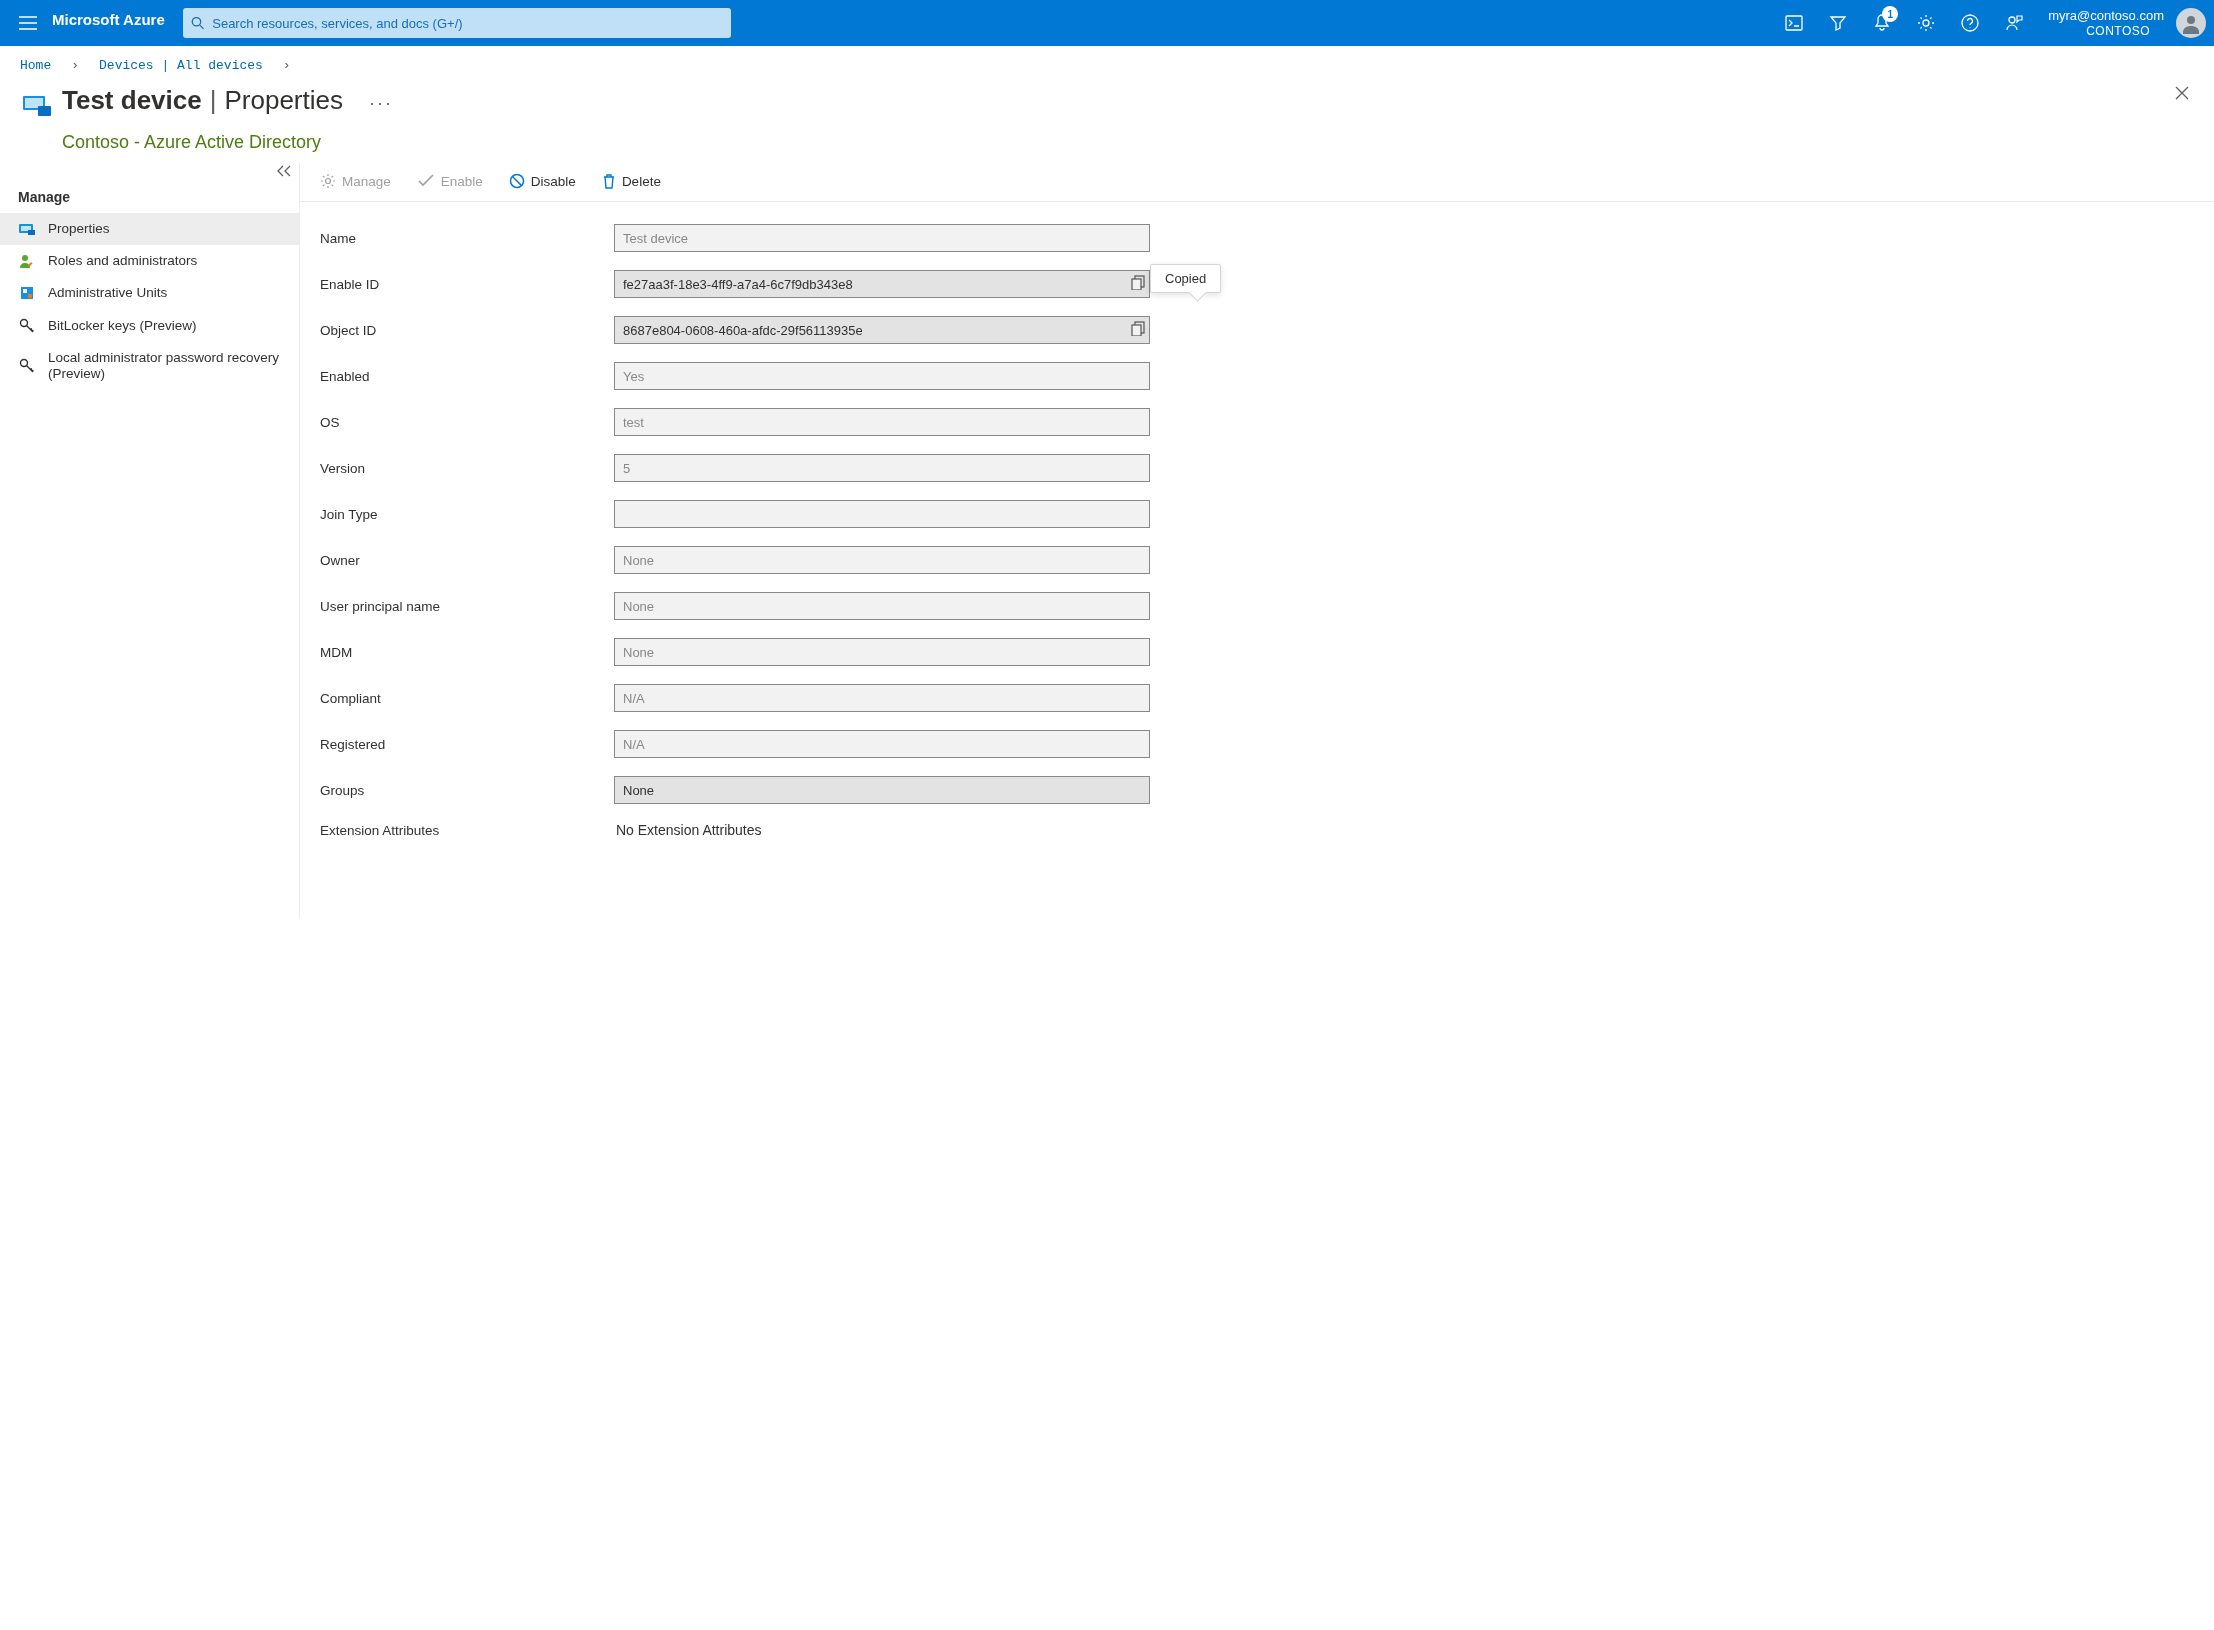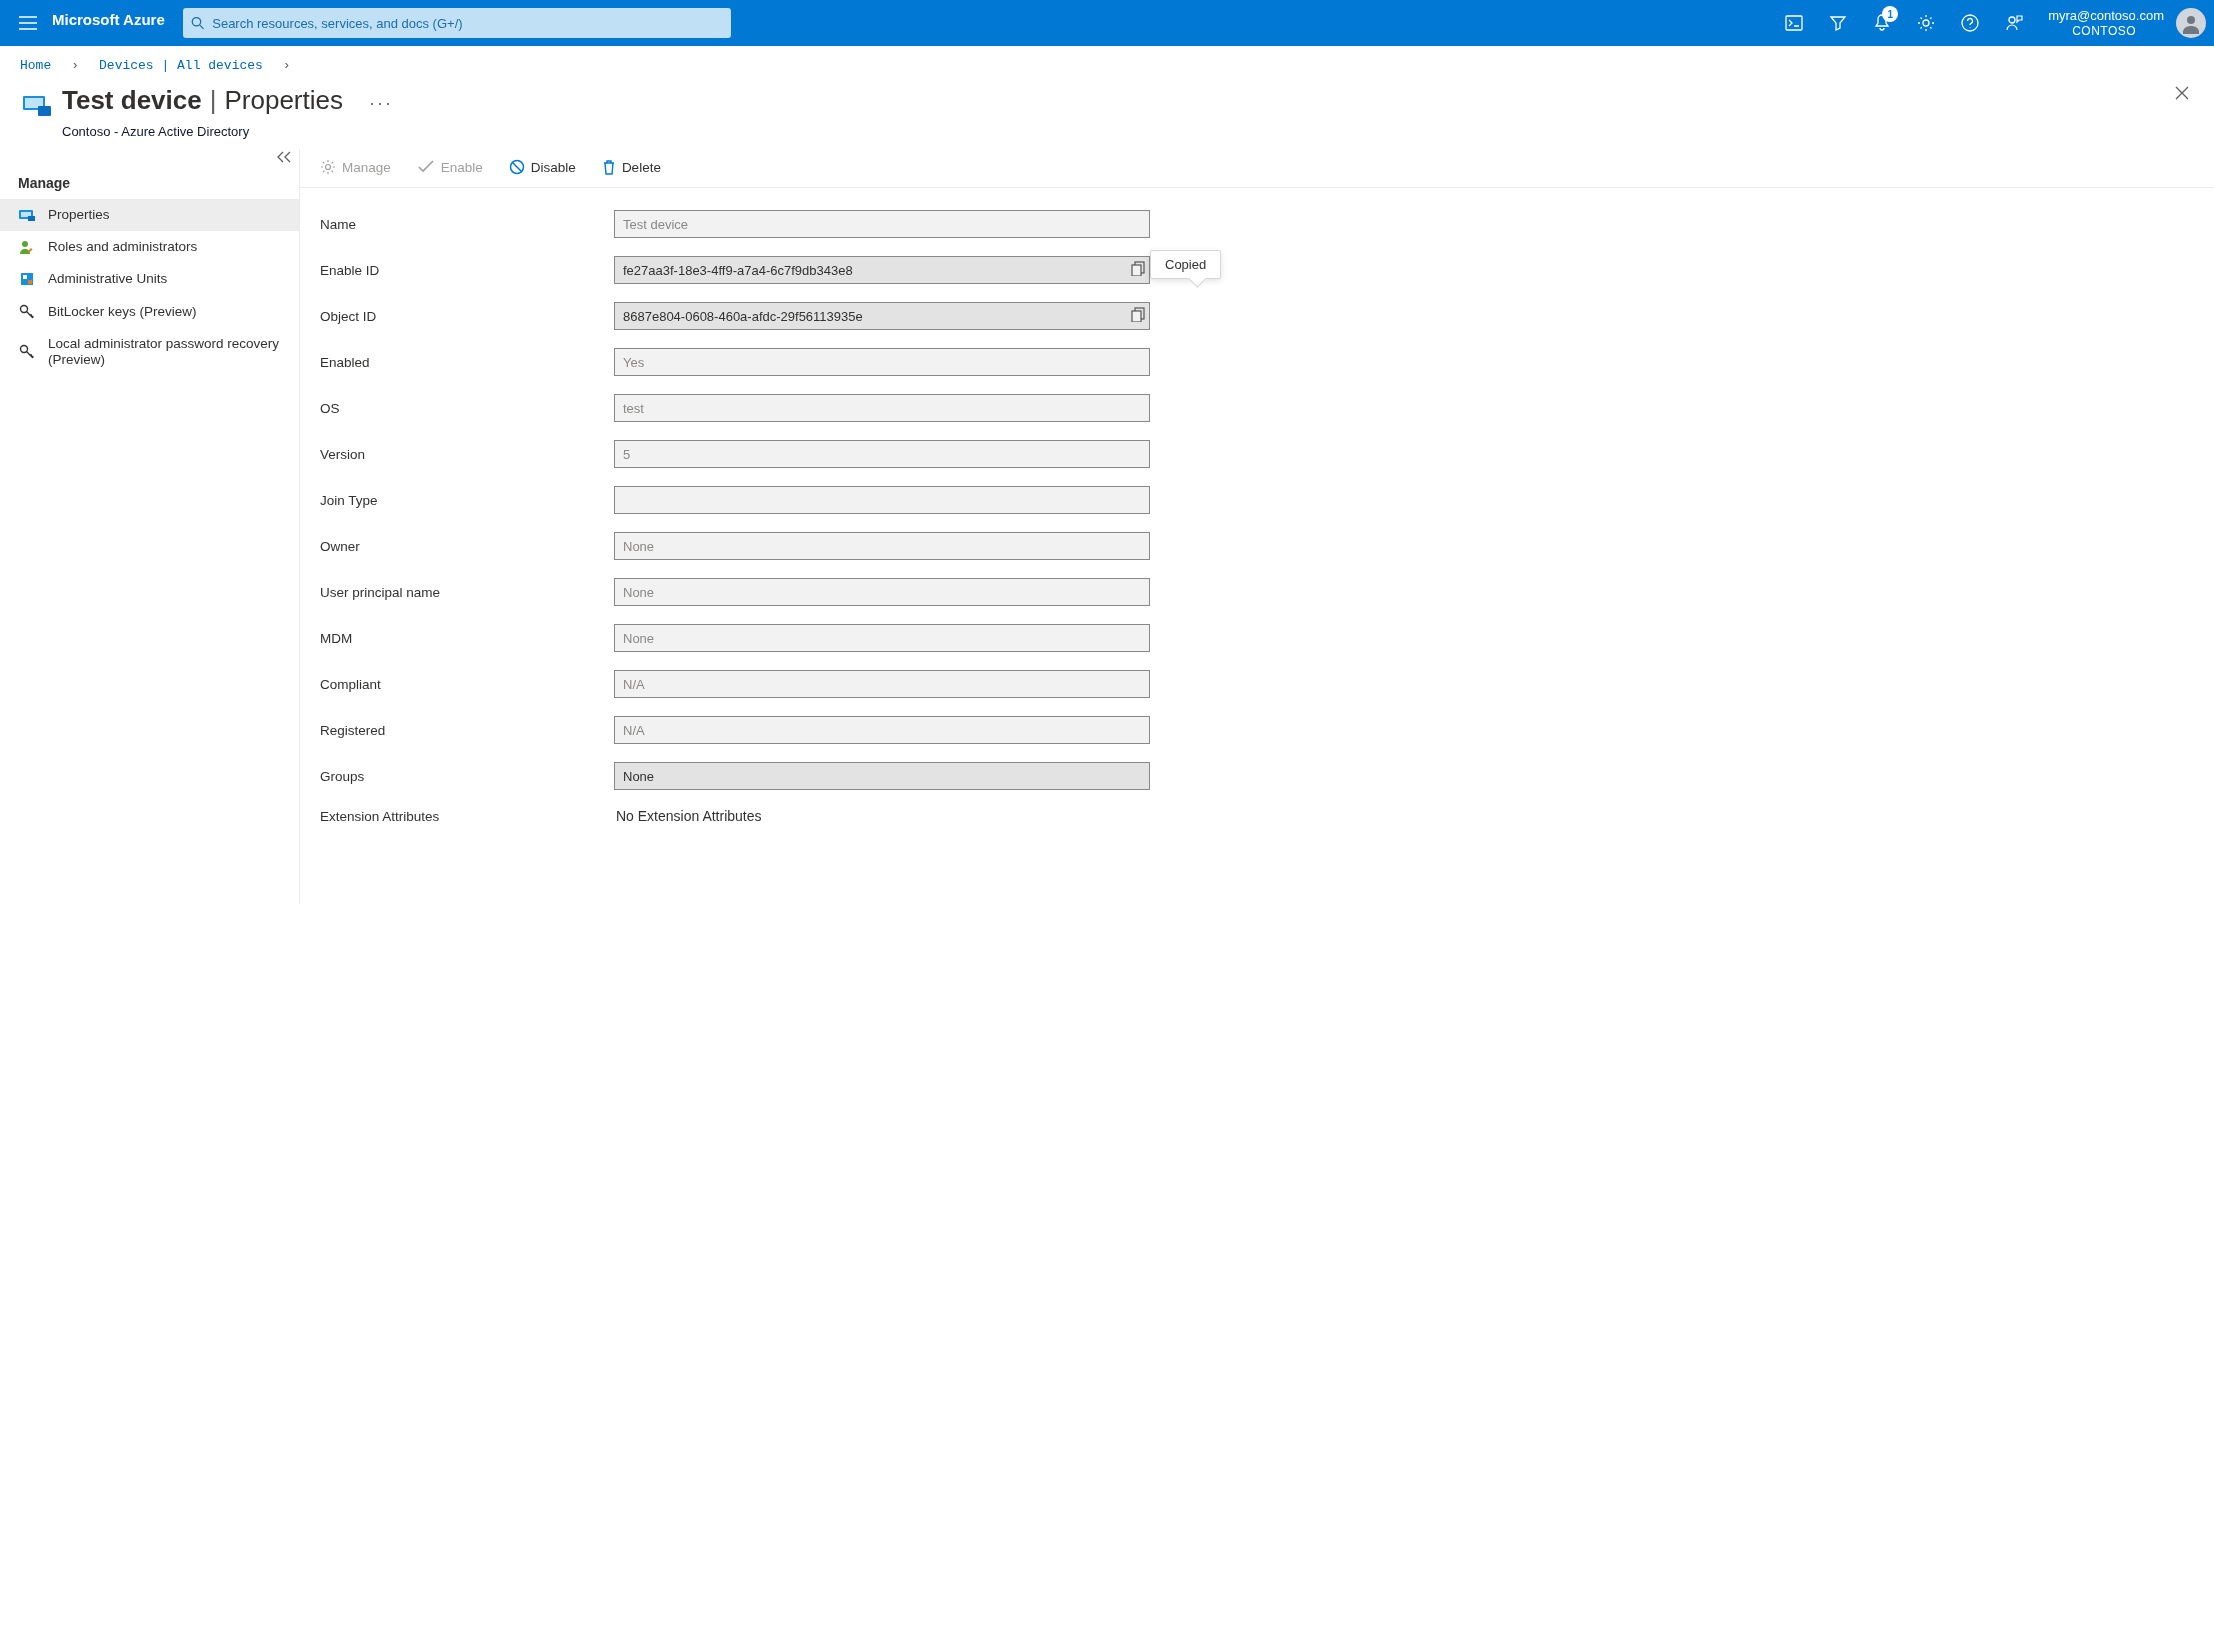--- a/index.html
+++ b/index.html
@@ -46,21 +46,21 @@
   }
   .tb-icon svg { fill:#fff; }
   .badge {
     position:absolute; top:6px; right:6px;
     background:#fff; color:#0078d4;
     border-radius:50%; width:16px; height:16px;
     font-size:10px; font-weight:700;
     display:flex; align-items:center; justify-content:center;
   }
   .account {
-    display:flex; flex-direction:column; align-items:flex-start;
+    display:flex; flex-direction:column; align-items:center;
     padding:0 6px 0 12px; font-size:12px; line-height:1.2;
   }
   .account-email { font-size:13px; }
   .account-tenant { font-size:12px; letter-spacing:0.5px;margin-left:24px; }
   .avatar {
     width:30px; height:30px; border-radius:50%;
     background:#d0d6dc; display:flex; align-items:center; justify-content:center;
     margin-left:6px;
   }
   .avatar svg { fill:#6e7880; }
@@ -81,21 +81,21 @@
   }
   .resource-icon {
     width:32px; height:32px; margin-right:10px; margin-top:4px;
   }
   .titleblock { display:flex; flex-direction:column; }
   .titlerow { display:flex; align-items:baseline; gap:6px; }
   .title-main { font-size:26px; font-weight:600; }
   .title-sep { font-size:26px; font-weight:300; color:#605e5c; margin:0 2px;}
   .title-sub { font-size:26px; font-weight:400; color:#323130; }
   .title-more { margin-left:20px; color:#605e5c; cursor:pointer; font-size:18px; letter-spacing:2px;}
-  .subtitle { font-size:13px; color:#0f172a; margin-top:8px;}
+  .subtitle { font-size:18px; color:#4d7c0f; margin-top:16px;}
   .close-blade {
     position:absolute; right:24px; top:6px;
     cursor:pointer;
   }
   .close-blade svg { stroke:#605e5c; }
 
   
   .body {
     display:flex;
     border-top:none;

